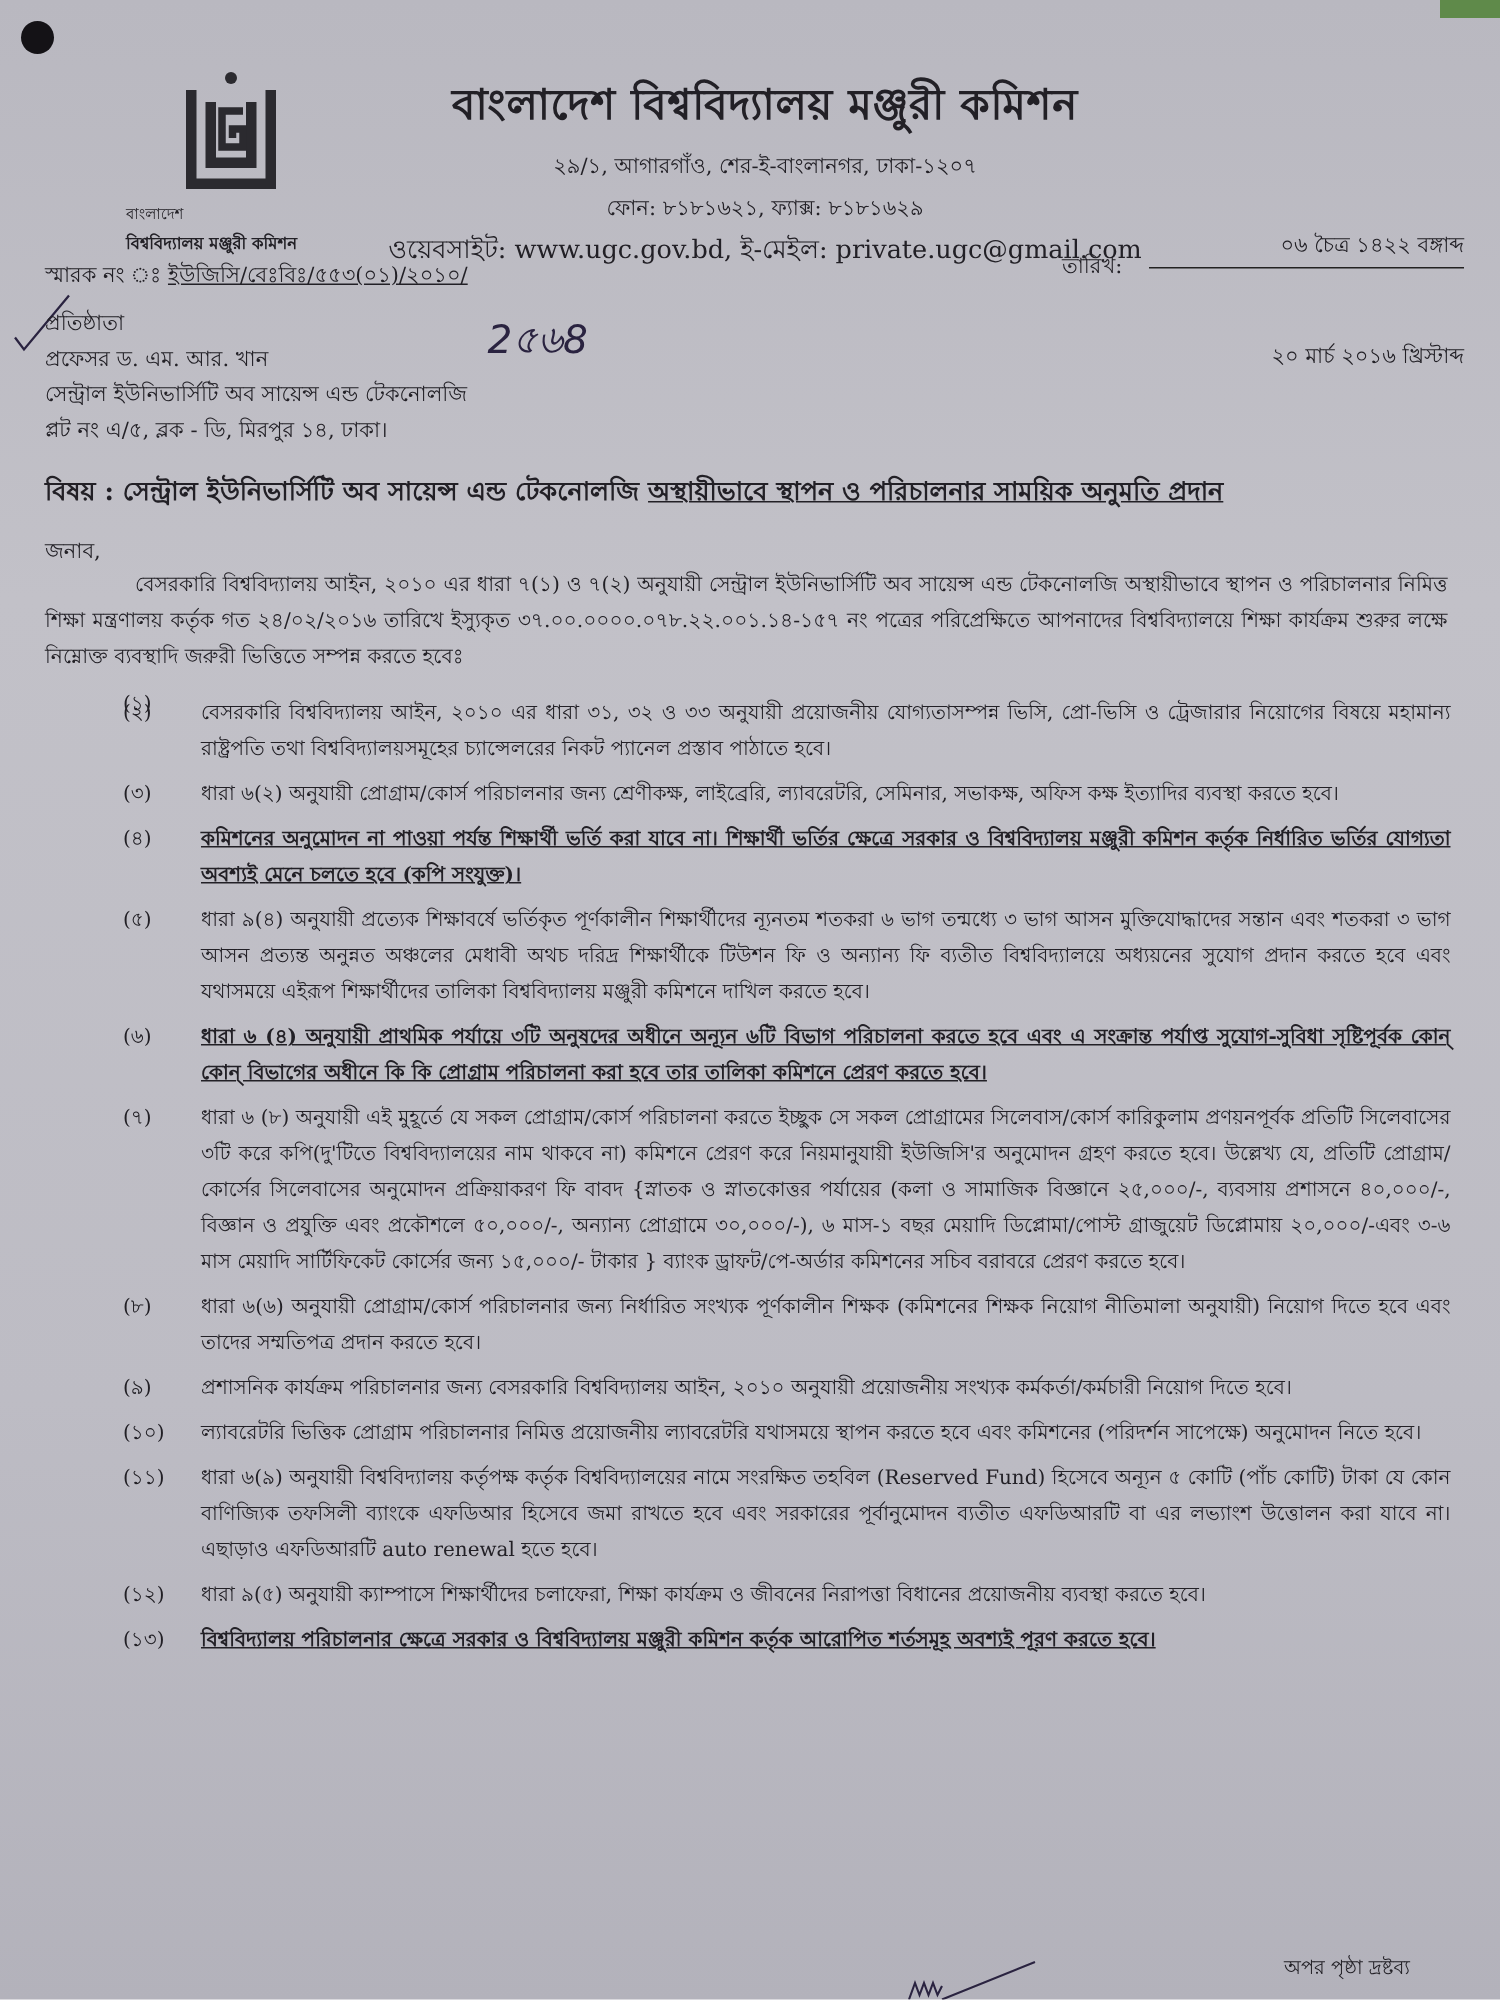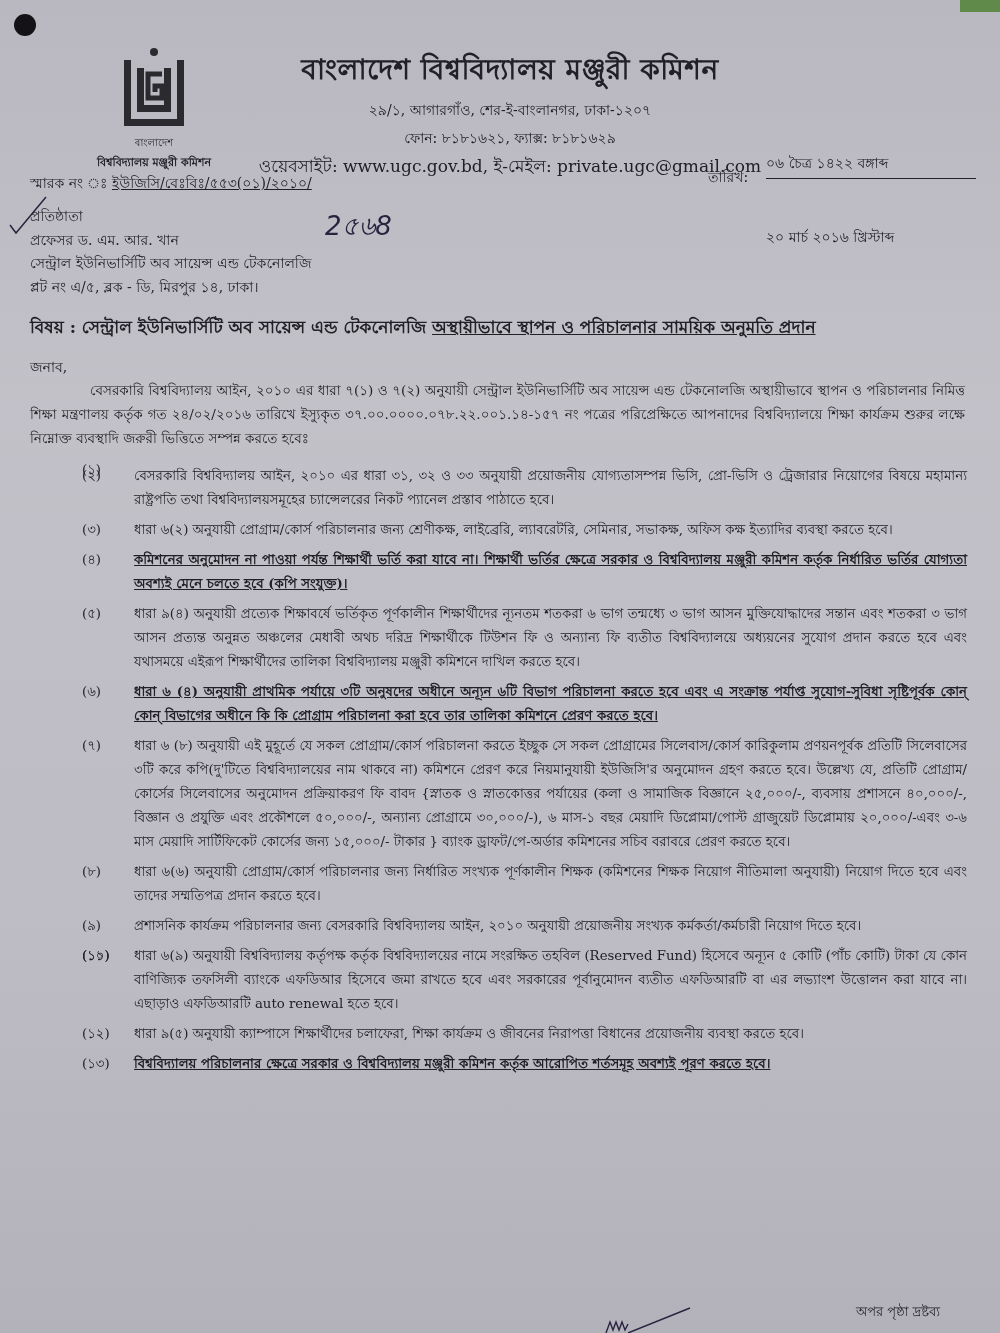--- a/index.html
+++ b/index.html
@@ -5,31 +5,31 @@
   html, body { margin: 0; padding: 0; }
   body {
     width: 1000px; height: 1333px; overflow: hidden;
     background: linear-gradient(180deg, #b9b8c0 0%, #c2c1c8 30%, #bdbcc4 70%, #b3b2bb 100%);
     font-family: "DejaVu Serif", serif;
     color: #222026;
     position: relative;
   }
   .green-corner { position: absolute; right: 0; top: 0; width: 40px; height: 12px; background: #5f8a4a; }
   .punch-hole { position: absolute; left: 14px; top: 14px; width: 22px; height: 22px; border-radius: 50%; background: #141216; }
-  .logo { position: absolute; left: 84px; top: 46px; width: 140px; text-align: center; }
+  .logo { position: absolute; left: 84px; top: 46px; width: 140px; text-align: left; }
   .logo svg { display: block; margin: 0 auto; }
   .logo .cap1 { font-size: 10px; margin-top: 4px; }
   .logo .cap2 { font-size: 11px; font-weight: bold; margin-top: 2px; }
   .header { position: absolute; left: 230px; top: 48px; width: 560px; text-align: center; }
   .header .org { font-size: 28px; font-weight: bold; letter-spacing: 0.5px; }
   .header .line { font-size: 14px; margin-top: 4px; }
   .header .web { font-size: 17px; margin-top: 2px; }
   .date-block { position: absolute; left: 708px; top: 152px; }
   .date-block .label { position: absolute; left: 0; top: 14px; font-size: 14px; }
-  .date-block .dates { position: absolute; left: 58px; top: 0; width: 210px; text-align: left; font-size: 14px; }
+  .date-block .dates { position: absolute; left: 58px; top: 0; width: 210px; text-align: right; font-size: 14px; }
   .date-block .dates .d1 { border-bottom: 1.5px solid #222; padding-bottom: 2px; }
   .date-block .dates .d2 { padding-top: 2px; margin-top: 45px; }
   .memo { position: absolute; left: 30px; top: 172px; font-size: 14px; }
   .memo .num { text-decoration: underline; }
   .handwritten { position: absolute; left: 325px; top: 160px; font-family: "DejaVu Sans", sans-serif; font-style: italic; font-size: 26px; color: #2a2340; margin-top: 46px; }
   .tick { position: absolute; left: 8px; top: 195px; }
   .address { position: absolute; left: 30px; top: 205px; font-size: 14px; line-height: 23.5px; }
   .subject { position: absolute; left: 30px; top: 314px; font-size: 17px; font-weight: bold; }
   .subject .u { text-decoration: underline; }
   .salute { position: absolute; left: 30px; top: 356px; font-size: 14px; }
@@ -100,21 +100,21 @@
 <div class="items">
   <div class="item"><span class="n">(১)</span></div>
   <div class="item"><span class="n">(২)</span><span class="t">বেসরকারি বিশ্ববিদ্যালয় আইন, ২০১০ এর ধারা ৩১, ৩২ ও ৩৩ অনুযায়ী প্রয়োজনীয় যোগ্যতাসম্পন্ন ভিসি, প্রো-ভিসি ও ট্রেজারার নিয়োগের বিষয়ে মহামান্য রাষ্ট্রপতি তথা বিশ্ববিদ্যালয়সমূহের চ্যান্সেলরের নিকট প্যানেল প্রস্তাব পাঠাতে হবে।</span></div>
   <div class="item"><span class="n">(৩)</span><span class="t">ধারা ৬(২) অনুযায়ী প্রোগ্রাম/কোর্স পরিচালনার জন্য শ্রেণীকক্ষ, লাইব্রেরি, ল্যাবরেটরি, সেমিনার, সভাকক্ষ, অফিস কক্ষ ইত্যাদির ব্যবস্থা করতে হবে।</span></div>
   <div class="item ul"><span class="n">(৪)</span><span class="t">কমিশনের অনুমোদন না পাওয়া পর্যন্ত শিক্ষার্থী ভর্তি করা যাবে না। শিক্ষার্থী ভর্তির ক্ষেত্রে সরকার ও বিশ্ববিদ্যালয় মঞ্জুরী কমিশন কর্তৃক নির্ধারিত ভর্তির যোগ্যতা অবশ্যই মেনে চলতে হবে (কপি সংযুক্ত)।</span></div>
   <div class="item"><span class="n">(৫)</span><span class="t">ধারা ৯(৪) অনুযায়ী প্রত্যেক শিক্ষাবর্ষে ভর্তিকৃত পূর্ণকালীন শিক্ষার্থীদের ন্যূনতম শতকরা ৬ ভাগ তন্মধ্যে ৩ ভাগ আসন মুক্তিযোদ্ধাদের সন্তান এবং শতকরা ৩ ভাগ আসন প্রত্যন্ত অনুন্নত অঞ্চলের মেধাবী অথচ দরিদ্র শিক্ষার্থীকে টিউশন ফি ও অন্যান্য ফি ব্যতীত বিশ্ববিদ্যালয়ে অধ্যয়নের সুযোগ প্রদান করতে হবে এবং যথাসময়ে এইরূপ শিক্ষার্থীদের তালিকা বিশ্ববিদ্যালয় মঞ্জুরী কমিশনে দাখিল করতে হবে।</span></div>
   <div class="item ul"><span class="n">(৬)</span><span class="t">ধারা ৬ (৪) অনুযায়ী প্রাথমিক পর্যায়ে ৩টি অনুষদের অধীনে অন্যূন ৬টি বিভাগ পরিচালনা করতে হবে এবং এ সংক্রান্ত পর্যাপ্ত সুযোগ-সুবিধা সৃষ্টিপূর্বক কোন্ কোন্ বিভাগের অধীনে কি কি প্রোগ্রাম পরিচালনা করা হবে তার তালিকা কমিশনে প্রেরণ করতে হবে।</span></div>
   <div class="item"><span class="n">(৭)</span><span class="t">ধারা ৬ (৮) অনুযায়ী এই মুহূর্তে যে সকল প্রোগ্রাম/কোর্স পরিচালনা করতে ইচ্ছুক সে সকল প্রোগ্রামের সিলেবাস/কোর্স কারিকুলাম প্রণয়নপূর্বক প্রতিটি সিলেবাসের ৩টি করে কপি(দু'টিতে বিশ্ববিদ্যালয়ের নাম থাকবে না) কমিশনে প্রেরণ করে নিয়মানুযায়ী ইউজিসি'র অনুমোদন গ্রহণ করতে হবে। উল্লেখ্য যে, প্রতিটি প্রোগ্রাম/কোর্সের সিলেবাসের অনুমোদন প্রক্রিয়াকরণ ফি বাবদ {স্নাতক ও স্নাতকোত্তর পর্যায়ের (কলা ও সামাজিক বিজ্ঞানে ২৫,০০০/-, ব্যবসায় প্রশাসনে ৪০,০০০/-, বিজ্ঞান ও প্রযুক্তি এবং প্রকৌশলে ৫০,০০০/-, অন্যান্য প্রোগ্রামে ৩০,০০০/-), ৬ মাস-১ বছর মেয়াদি ডিপ্লোমা/পোস্ট গ্রাজুয়েট ডিপ্লোমায় ২০,০০০/-এবং ৩-৬ মাস মেয়াদি সার্টিফিকেট কোর্সের জন্য ১৫,০০০/- টাকার } ব্যাংক ড্রাফট/পে-অর্ডার কমিশনের সচিব বরাবরে প্রেরণ করতে হবে।</span></div>
   <div class="item"><span class="n">(৮)</span><span class="t">ধারা ৬(৬) অনুযায়ী প্রোগ্রাম/কোর্স পরিচালনার জন্য নির্ধারিত সংখ্যক পূর্ণকালীন শিক্ষক (কমিশনের শিক্ষক নিয়োগ নীতিমালা অনুযায়ী) নিয়োগ দিতে হবে এবং তাদের সম্মতিপত্র প্রদান করতে হবে।</span></div>
   <div class="item"><span class="n">(৯)</span><span class="t">প্রশাসনিক কার্যক্রম পরিচালনার জন্য বেসরকারি বিশ্ববিদ্যালয় আইন, ২০১০ অনুযায়ী প্রয়োজনীয় সংখ্যক কর্মকর্তা/কর্মচারী নিয়োগ দিতে হবে।</span></div>
-  <div class="item"><span class="n">(১০)</span></div>
+  <div class="item"><span class="n">(১০)</span><span class="t">ল্যাবরেটরি ভিত্তিক প্রোগ্রাম পরিচালনার নিমিত্ত প্রয়োজনীয় ল্যাবরেটরি যথাসময়ে স্থাপন করতে হবে এবং কমিশনের (পরিদর্শন সাপেক্ষে) অনুমোদন নিতে হবে।</span></div>
   <div class="item"><span class="n">(১১)</span><span class="t">ধারা ৬(৯) অনুযায়ী বিশ্ববিদ্যালয় কর্তৃপক্ষ কর্তৃক বিশ্ববিদ্যালয়ের নামে সংরক্ষিত তহবিল (Reserved Fund) হিসেবে অন্যূন ৫ কোটি (পাঁচ কোটি) টাকা যে কোন বাণিজ্যিক তফসিলী ব্যাংকে এফডিআর হিসেবে জমা রাখতে হবে এবং সরকারের পূর্বানুমোদন ব্যতীত এফডিআরটি বা এর লভ্যাংশ উত্তোলন করা যাবে না। এছাড়াও এফডিআরটি auto renewal হতে হবে।</span></div>
   <div class="item"><span class="n">(১২)</span><span class="t">ধারা ৯(৫) অনুযায়ী ক্যাম্পাসে শিক্ষার্থীদের চলাফেরা, শিক্ষা কার্যক্রম ও জীবনের নিরাপত্তা বিধানের প্রয়োজনীয় ব্যবস্থা করতে হবে।</span></div>
   <div class="item ul"><span class="n">(১৩)</span><span class="t">বিশ্ববিদ্যালয় পরিচালনার ক্ষেত্রে সরকার ও বিশ্ববিদ্যালয় মঞ্জুরী কমিশন কর্তৃক আরোপিত শর্তসমূহ অবশ্যই পূরণ করতে হবে।</span></div>
 </div>
 
 <svg class="signature" width="100" height="33" viewBox="0 0 100 33">
   <path d="M8 33 L12 22 L15 30 L18 22 L21 30 L24 22 L27 30 L30 24 M30 33 L92 8" fill="none" stroke="#2a2340" stroke-width="1.4"></path>
 </svg>
 
 <div class="footer-note">অপর পৃষ্ঠা দ্রষ্টব্য</div>

